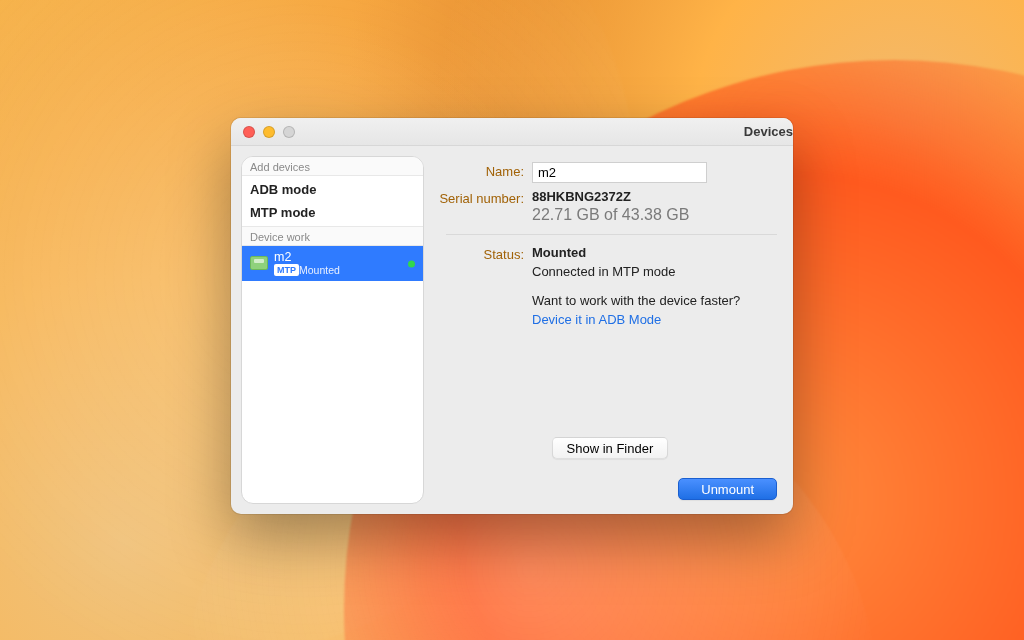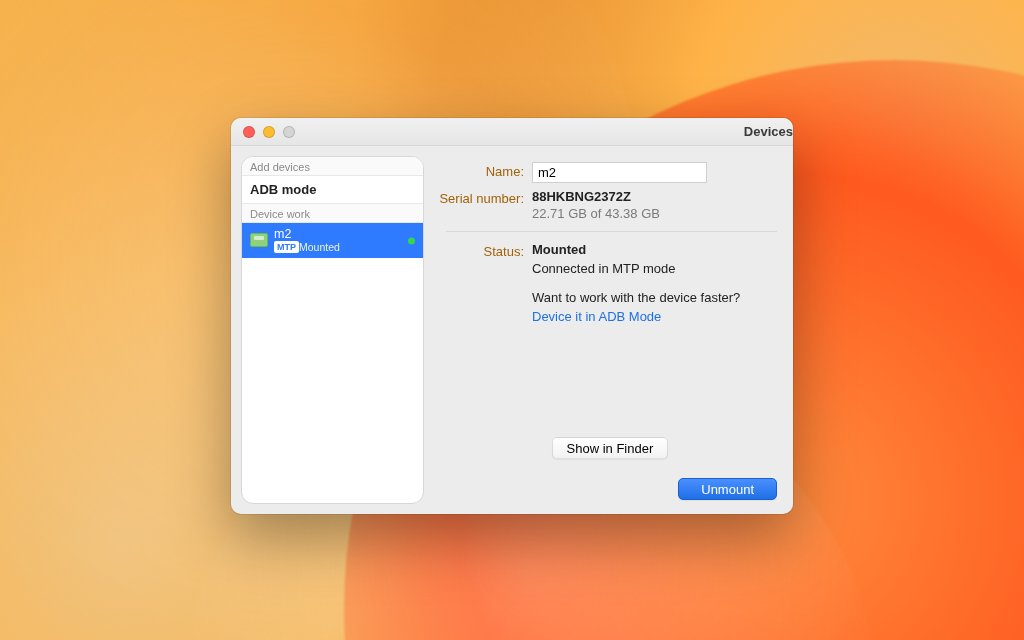--- a/index.html
+++ b/index.html
@@ -153,21 +153,21 @@
   .row .label {
     width: 98px;
     text-align: right;
     padding-right: 8px;
     color: #a16207;
     font-size: 13px;
     padding-top: 2px;
   }
   .row .value { flex: 1; font-size: 13px; }
   .row .value .bold { font-weight: 600; }
-  .row .value .muted { color: #7a7a7a; font-size: 13px; margin-top: 2px; }
+  .row .value .muted { color: #7a7a7a; font-size: 16px; margin-top: 2px; }
   .name-input {
     width: 175px;
     height: 21px;
     padding: 2px 5px;
     font-size: 13px;
     border: 1px solid #cfcfcf;
     background: #fff;
     border-radius: 0;
     outline: none;
   }
@@ -218,20 +218,21 @@
     </div>
     <div class="title">Devices</div>
   </div>
 
   <div class="body">
 
     <div class="sidebar">
       <div class="section-header">Add devices</div>
       <div class="mode-block">
         <div class="mode-item">ADB mode</div>
+        <div class="mode-item">MTP mode</div>
       </div>
       <div class="section-header">Device work</div>
       <div class="device-row">
         <div class="dev-icon"></div>
         <div class="dev-text">
           <span class="dev-name">m2</span>
           <span class="dev-sub">
             <span class="badge-mtp">MTP</span>
             <span>Mounted</span>
           </span>

